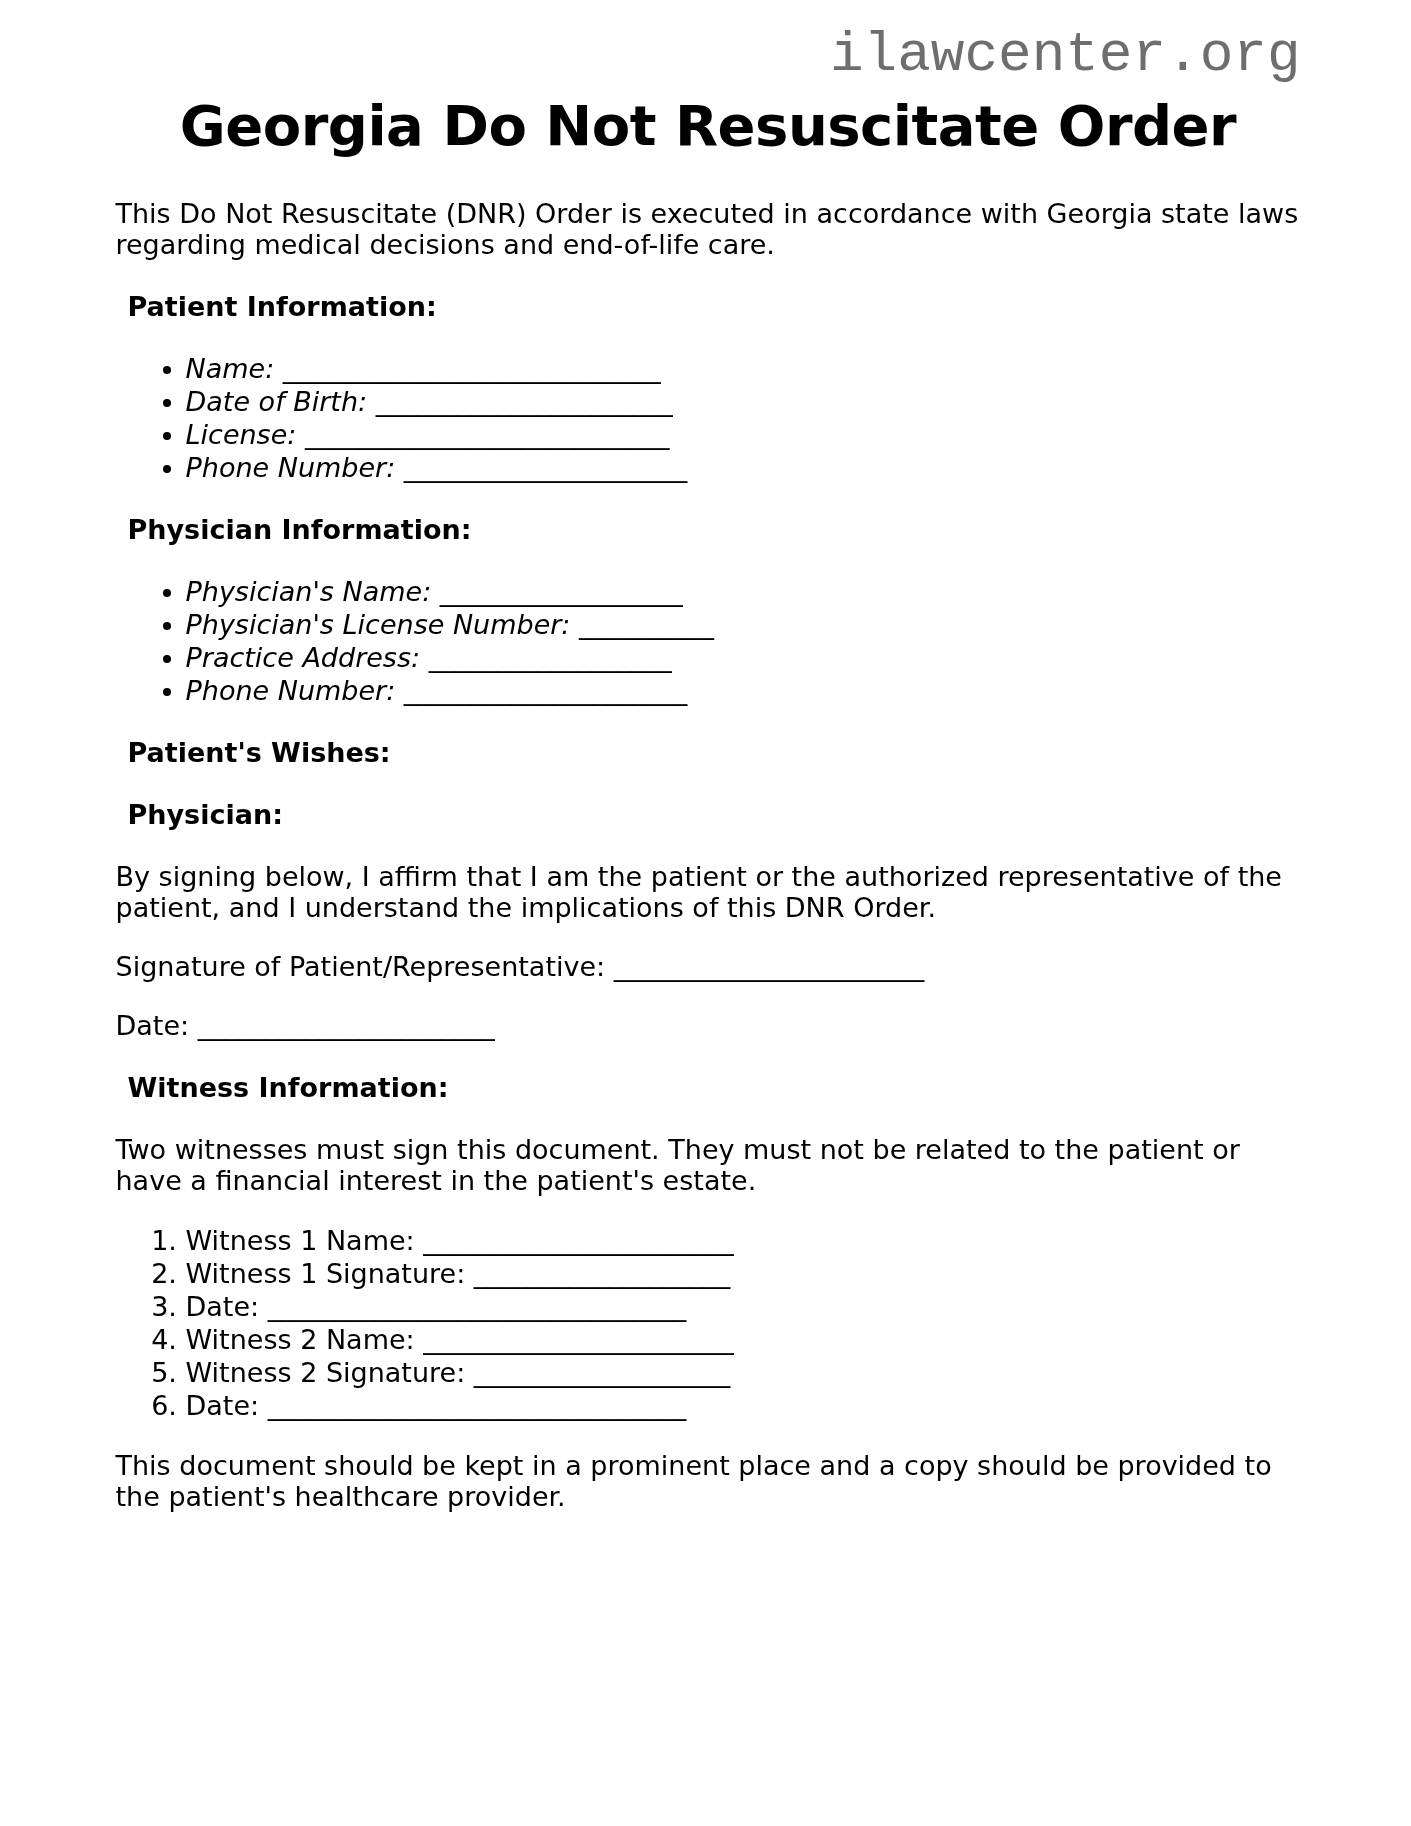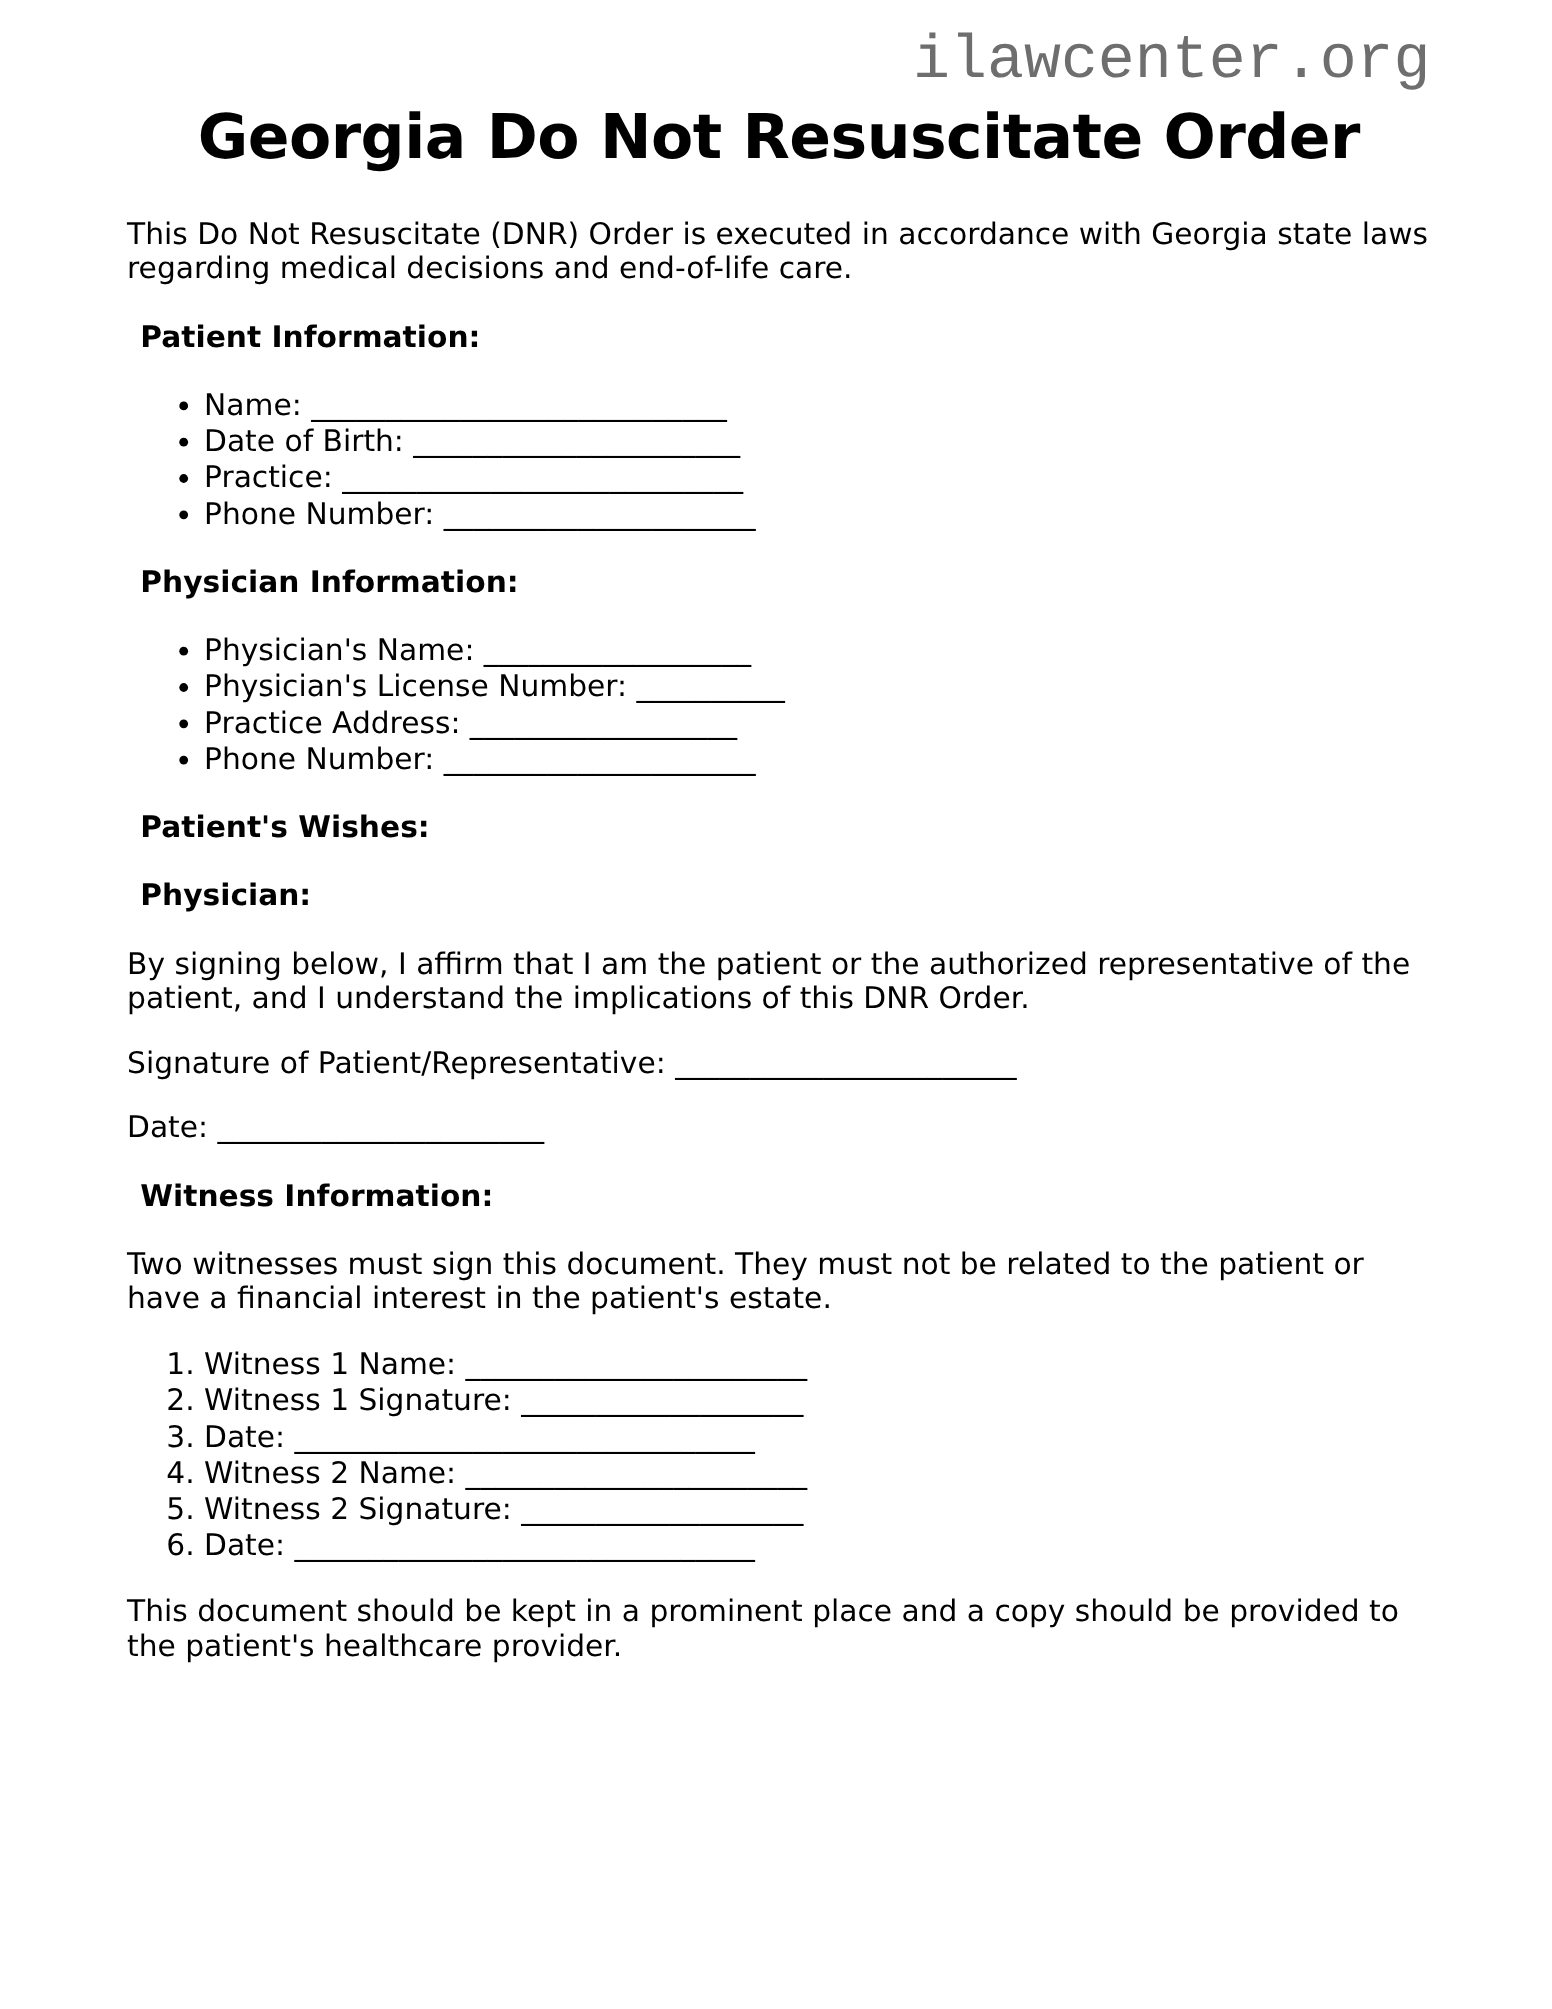--- a/index.html
+++ b/index.html
@@ -40,20 +40,21 @@
     margin: 28px 0;
   }
   p.heading {
     font-weight: bold;
     margin: 31px 12px;
   }
   ul.field-list {
     list-style: disc;
     margin: 29px 0;
     padding-left: 70px;
+    font-style: italic;
   }
   ol.witness-list {
     margin: 29px 0;
     padding-left: 70px;
   }
   li {
     margin: 2px 0;
   }
   .blank {
     white-space: nowrap;
@@ -68,21 +69,21 @@
 
   <h1 class="doc-title">Georgia Do Not Resuscitate Order</h1>
 
   <p>This Do Not Resuscitate (DNR) Order is executed in accordance with Georgia state laws regarding medical decisions and end-of-life care.</p>
 
   <p class="heading">Patient Information:</p>
 
   <ul class="field-list">
     <li><span>Name:</span><span class="blank"> ____________________________</span></li>
     <li><span>Date of Birth:</span><span class="blank"> ______________________</span></li>
-    <li><span>Practice:</span><span class="blank"> ___________________________</span></li>
+    <li><span>License:</span><span class="blank"> ___________________________</span></li>
     <li><span>Phone Number:</span><span class="blank"> _____________________</span></li>
   </ul>
 
   <p class="heading">Physician Information:</p>
 
   <ul class="field-list">
     <li><span>Physician's Name:</span><span class="blank"> __________________</span></li>
     <li><span>Physician's License Number:</span><span class="blank"> __________</span></li>
     <li><span>Practice Address:</span><span class="blank"> __________________</span></li>
     <li><span>Phone Number:</span><span class="blank"> _____________________</span></li>

